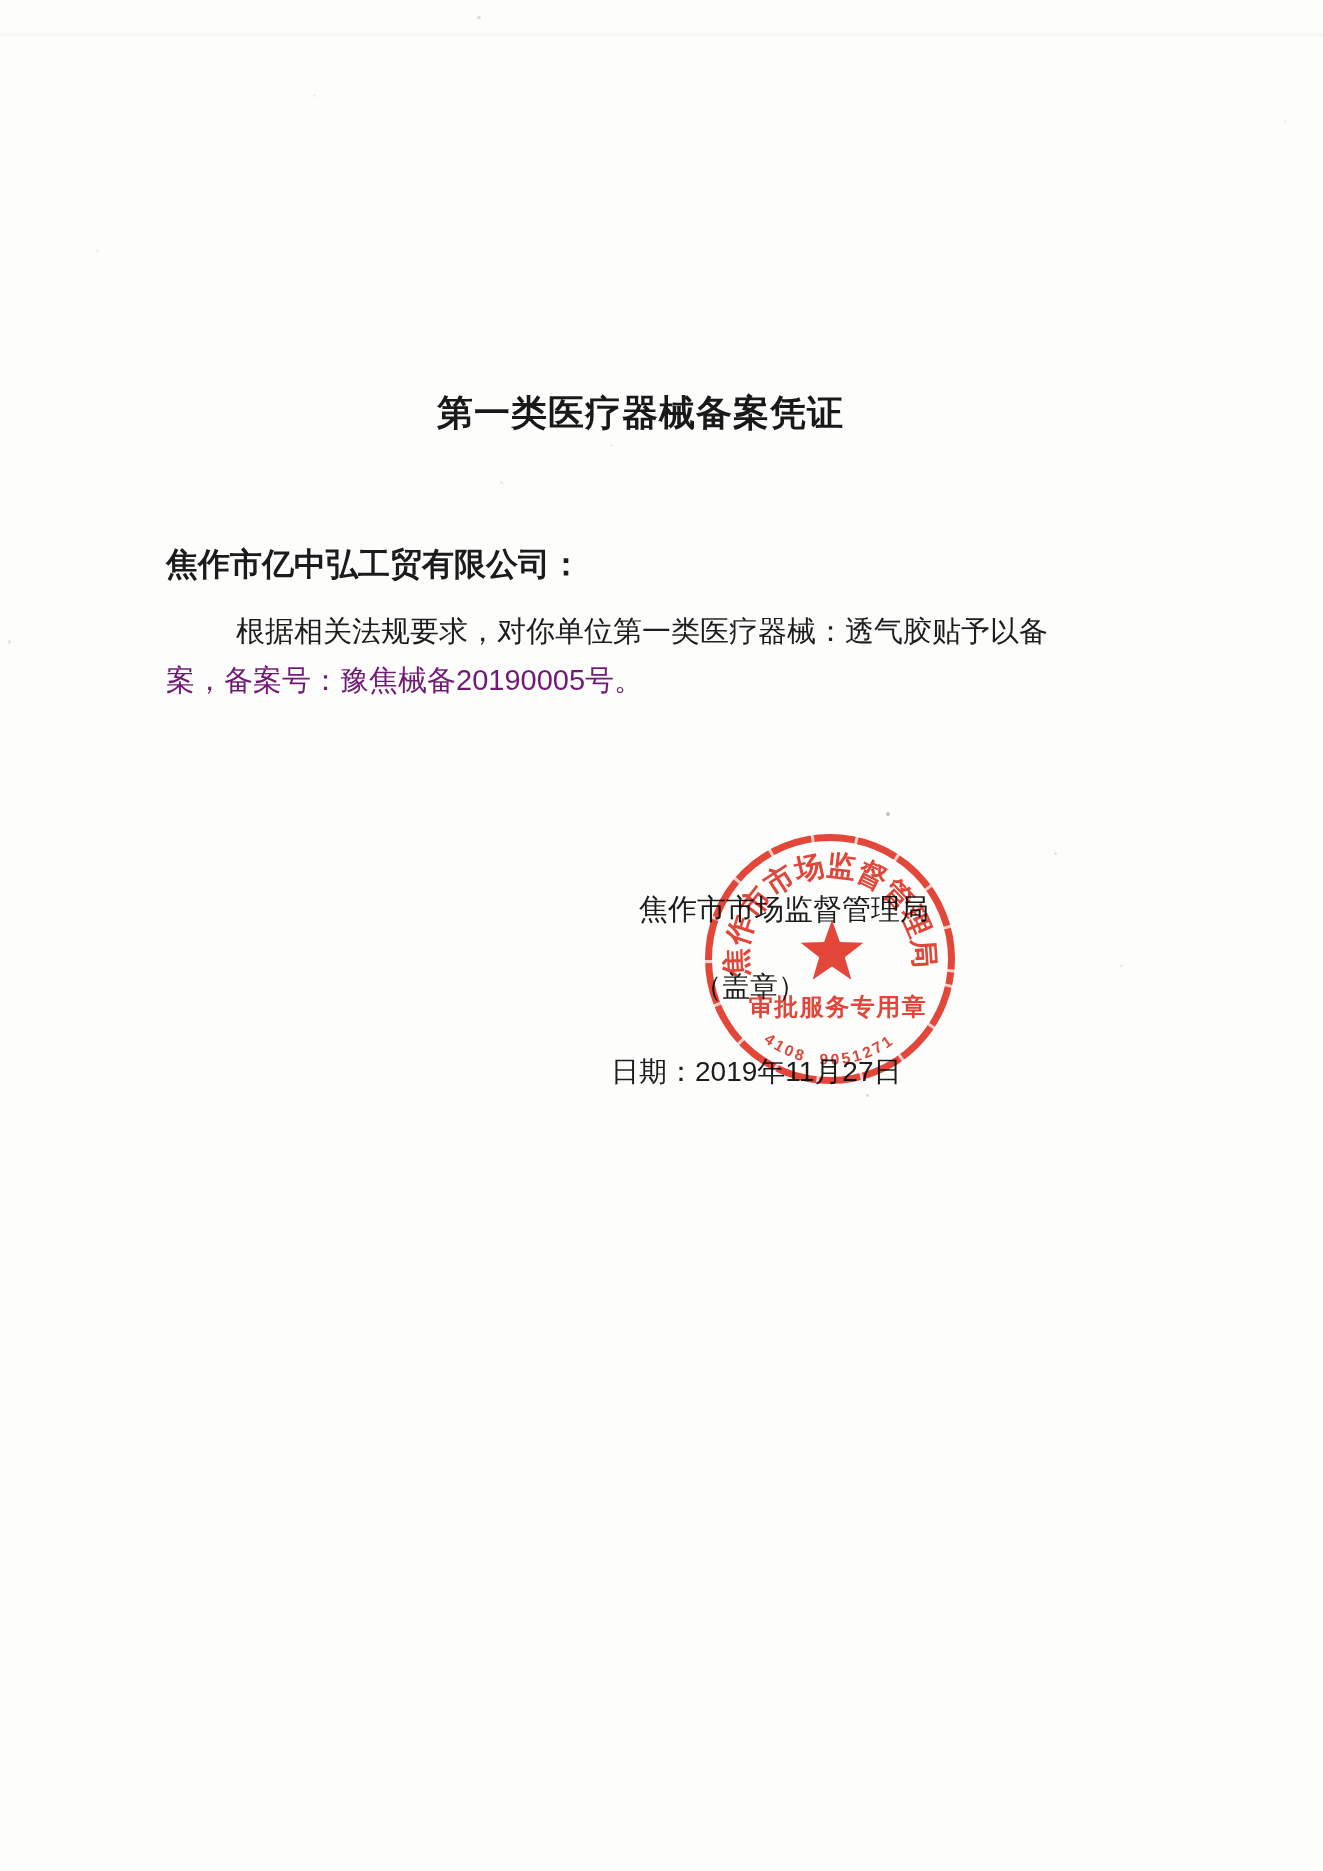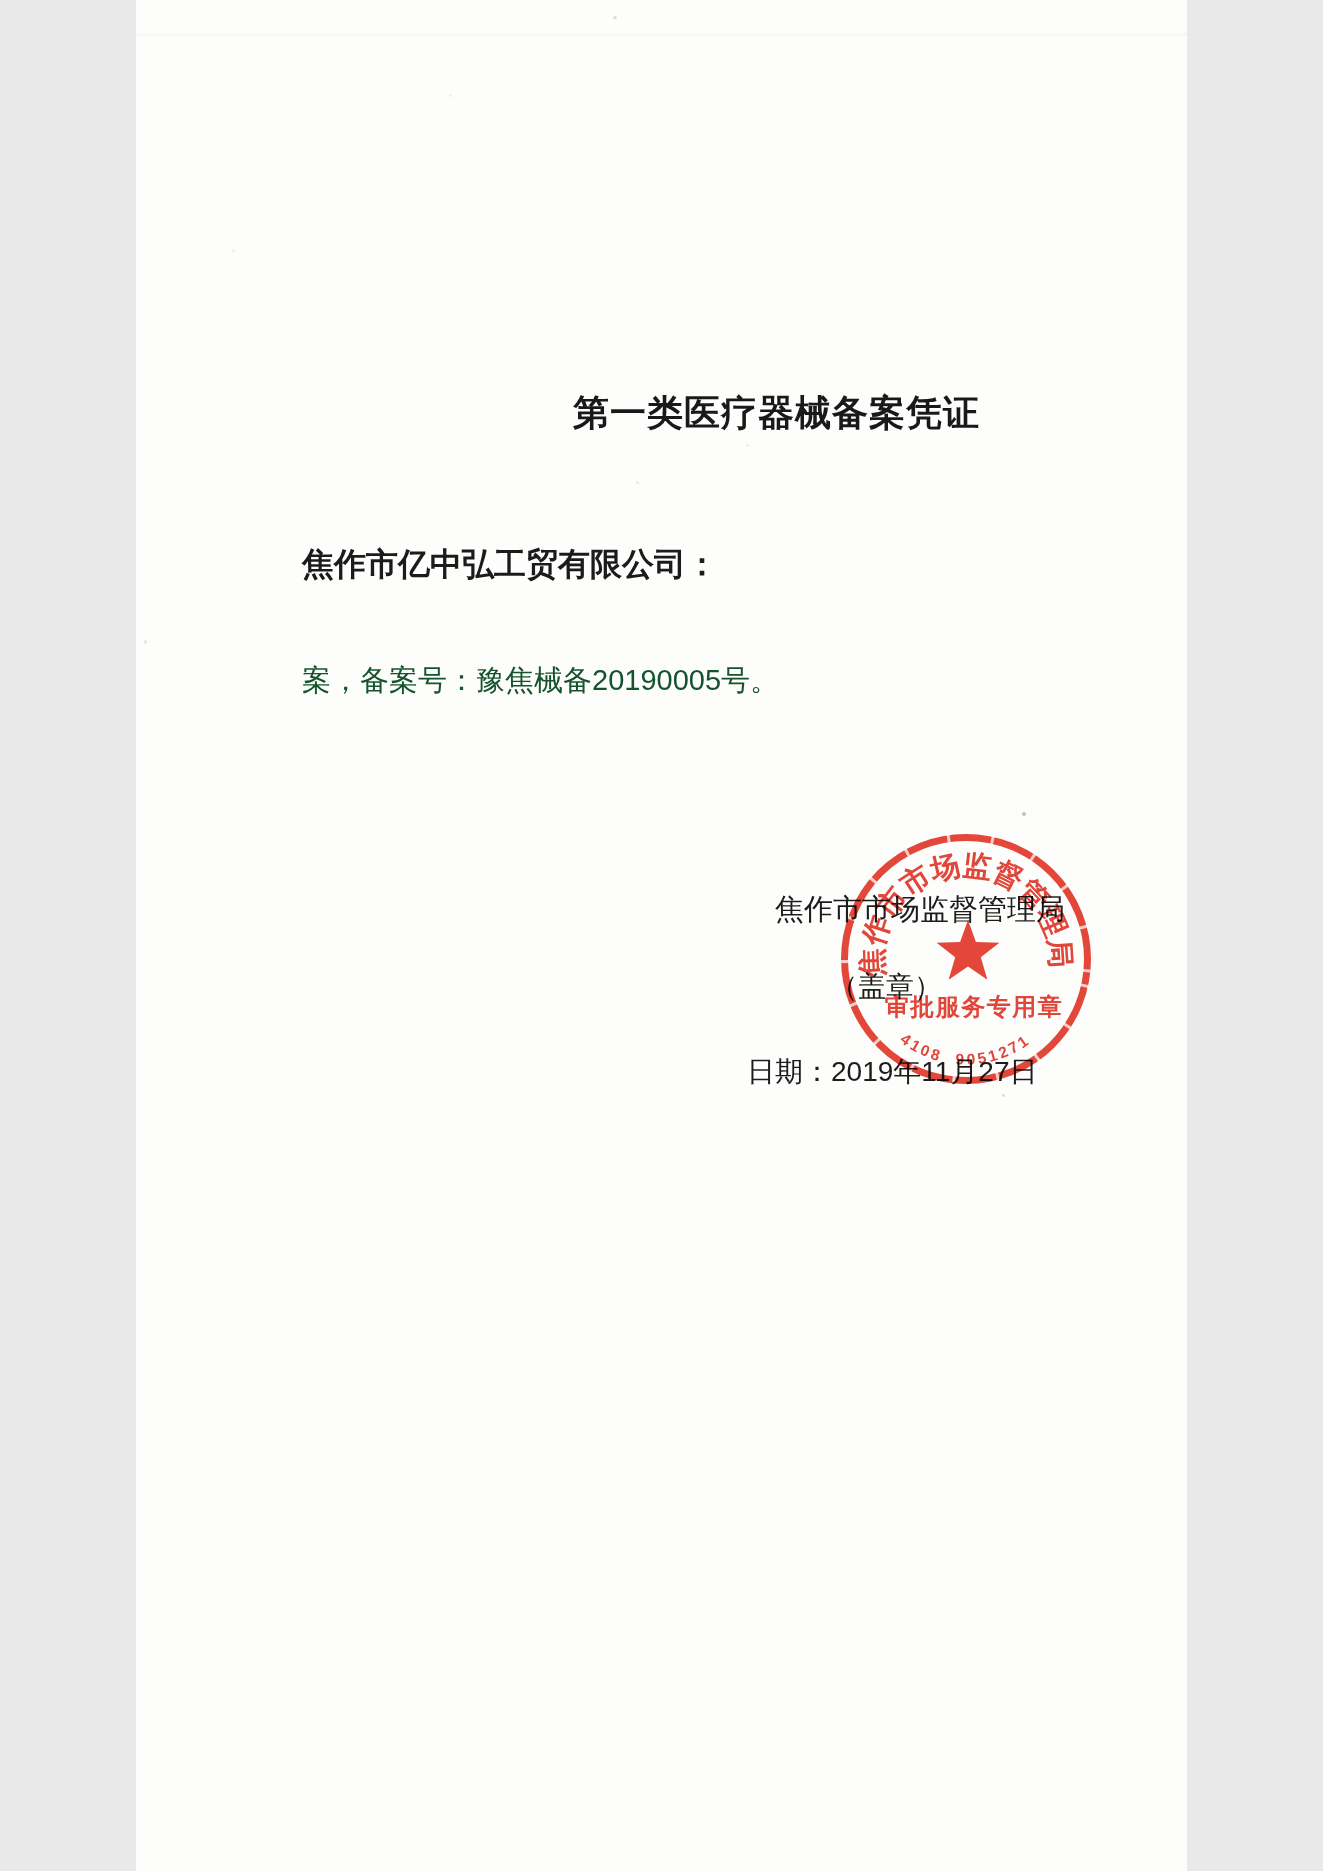--- a/index.html
+++ b/index.html
@@ -1,39 +1,39 @@
 <!DOCTYPE html>
 <html><head>
 <meta charset="utf-8">
 <style>
   html,body{margin:0;padding:0;background:#e9e9e9;}
   .page{
     position:relative;
-    width:1051px;height:1871px;
+    width:1323px;height:1871px;
     margin:0 auto;
     background:#fdfdfc;
     overflow:hidden;
     font-family:"Liberation Sans", sans-serif;
     color:#1e1e1e;
   }
   .scan-streak{
     position:absolute;left:0;top:33px;width:100%;height:3px;
     background:#f4f4f3;opacity:.7;
   }
   .txt{position:absolute;white-space:nowrap;line-height:1;}
   .doc-title{
     left:437px;top:395px;
     font-size:36px;font-weight:600;letter-spacing:1px;color:#191919;
   }
   .recipient{
     left:166px;top:548px;
     font-size:32px;font-weight:600;color:#1b1b1b;
   }
   .body-line-1{left:236px;top:617px;font-size:29px;font-weight:500;color:#1d1d1d;}
-  .body-line-2{left:166px;top:666px;font-size:29px;font-weight:500;color:#14532d;}
+  .body-line-2{left:166px;top:666px;font-size:29px;font-weight:500;color:#701a75;}
   .issuer{left:639px;top:895px;font-size:29px;font-weight:500;color:#1c1c1c;}
   .seal-note{left:694px;top:973px;font-size:28px;font-weight:500;color:#1c1c1c;}
   .date-line{left:611px;top:1058px;font-size:28px;font-weight:500;color:#1c1c1c;}
   .seal-svg{
     position:absolute;left:0;top:0;width:1323px;height:1871px;
     mix-blend-mode:multiply;
     pointer-events:none;
   }
   .speck{position:absolute;border-radius:50%;background:#777;}
 </style>
@@ -51,20 +51,21 @@
   <div class="speck" style="left:610px;top:444px;width:3px;height:3px;opacity:.12"></div>
   <div class="speck" style="left:500px;top:481px;width:3px;height:3px;opacity:.15"></div>
   <div class="speck" style="left:886px;top:812px;width:4px;height:4px;opacity:.45"></div>
   <div class="speck" style="left:1054px;top:852px;width:3px;height:3px;opacity:.18"></div>
   <div class="speck" style="left:1120px;top:964px;width:3px;height:3px;opacity:.15"></div>
   <div class="speck" style="left:866px;top:1094px;width:3px;height:3px;opacity:.25"></div>
   <div class="speck" style="left:8px;top:640px;width:3px;height:4px;opacity:.18"></div>
 
   <div class="txt doc-title">第一类医疗器械备案凭证</div>
   <div class="txt recipient">焦作市亿中弘工贸有限公司：</div>
+  <div class="txt body-line-1">根据相关法规要求，对你单位第一类医疗器械：透气胶贴予以备</div>
   <div class="txt body-line-2">案，备案号：豫焦械备20190005号。</div>
   <div class="txt issuer">焦作市市场监督管理局</div>
   <div class="txt seal-note">（盖章）</div>
   <div class="txt date-line">日期：2019年11月27日</div>
 
   <svg class="seal-svg" viewBox="0 0 1323 1871" aria-hidden="true">
     <g opacity="0.93">
       <defs>
         <path id="sealNamePath" d="M 747.8 976.5 A 84 84 0 1 1 913.2 970.7" fill="none"></path>
         <path id="serialPath" d="M 762 1040 A 106 106 0 0 0 898 1040" fill="none"></path>

